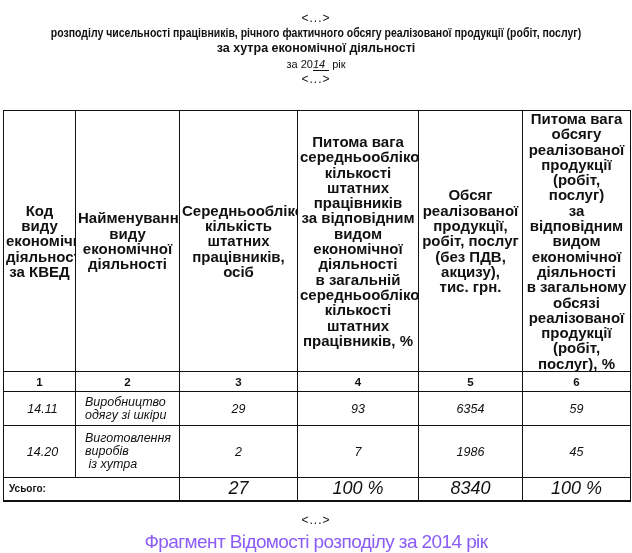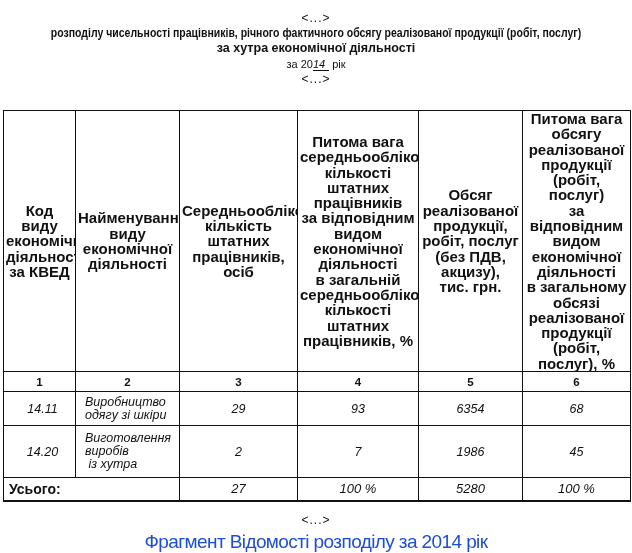--- a/index.html
+++ b/index.html
@@ -63,34 +63,34 @@
   td.name {
     padding-left: 9px;
     text-align: left;
     white-space: pre-wrap;
     line-height: 13px;
   }
   td.val { text-align: center; }
   tr.total-row td { height: 23px; }
   td.total-label {
     font-weight: 700;
-    font-size: 14px;
+    font-size: 10px;
     padding-left: 5px;
     text-align: left;
   }
-  tr.total-row td.val { font-style: italic; font-size: 13px; }
+  tr.total-row td.val { font-style: italic; font-size: 18px; }
 
   
   .doc-footer { text-align: center; margin-top: 11px; }
   .footer-caption {
     font-size: 19px;
     line-height: 24px;
     letter-spacing: -0.6px;
     font-weight: 400;
-    color: #1d4ed8;
+    color: #8b5cf6;
     margin-top: 2px;
   }
 </style>
 </head>
 <body>
 
 <div class="page">
 
   <div class="doc-header">
     <div class="doc-line ellipsis">&lt;...&gt;</div>
@@ -165,37 +165,37 @@
         <td>5</td>
         <td>6</td>
       </tr>
       <tr class="data-row r1">
         <td class="code">14.11</td>
         <td class="name">Виробництво
 одягу зі шкіри</td>
         <td class="val">29</td>
         <td class="val">93</td>
         <td class="val">6354</td>
-        <td class="val">68</td>
+        <td class="val">59</td>
       </tr>
       <tr class="data-row r2">
         <td class="code">14.20</td>
         <td class="name">Виготовлення
 виробів
  із хутра</td>
         <td class="val">2</td>
         <td class="val">7</td>
         <td class="val">1986</td>
         <td class="val">45</td>
       </tr>
       <tr class="total-row">
         <td colspan="2" class="total-label">Усього:</td>
         <td class="val">27</td>
         <td class="val">100 %</td>
-        <td class="val">5280</td>
+        <td class="val">8340</td>
         <td class="val">100 %</td>
       </tr>
     </tbody>
   </table>
 
   <div class="doc-footer">
     <div class="doc-line ellipsis">&lt;...&gt;</div>
     <div class="footer-caption">Фрагмент Відомості розподілу за 2014 рік</div>
   </div>
 

